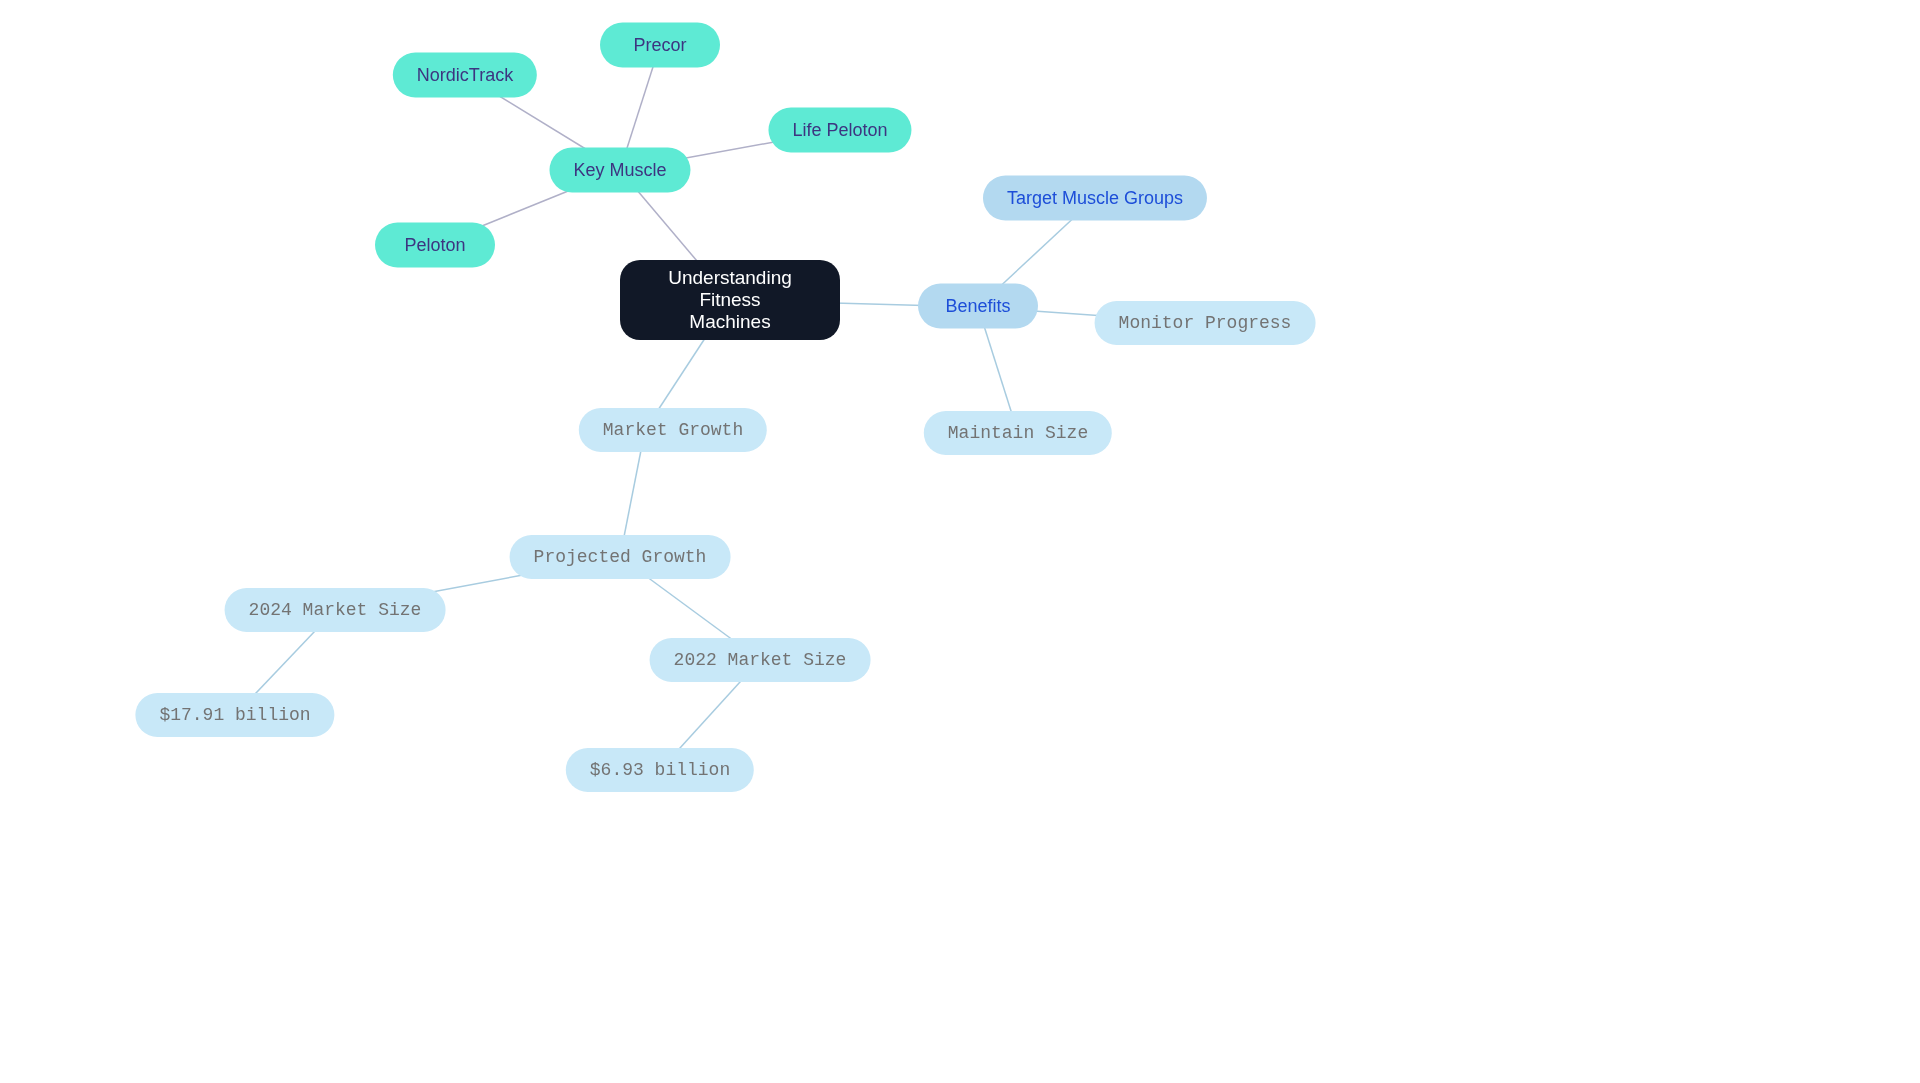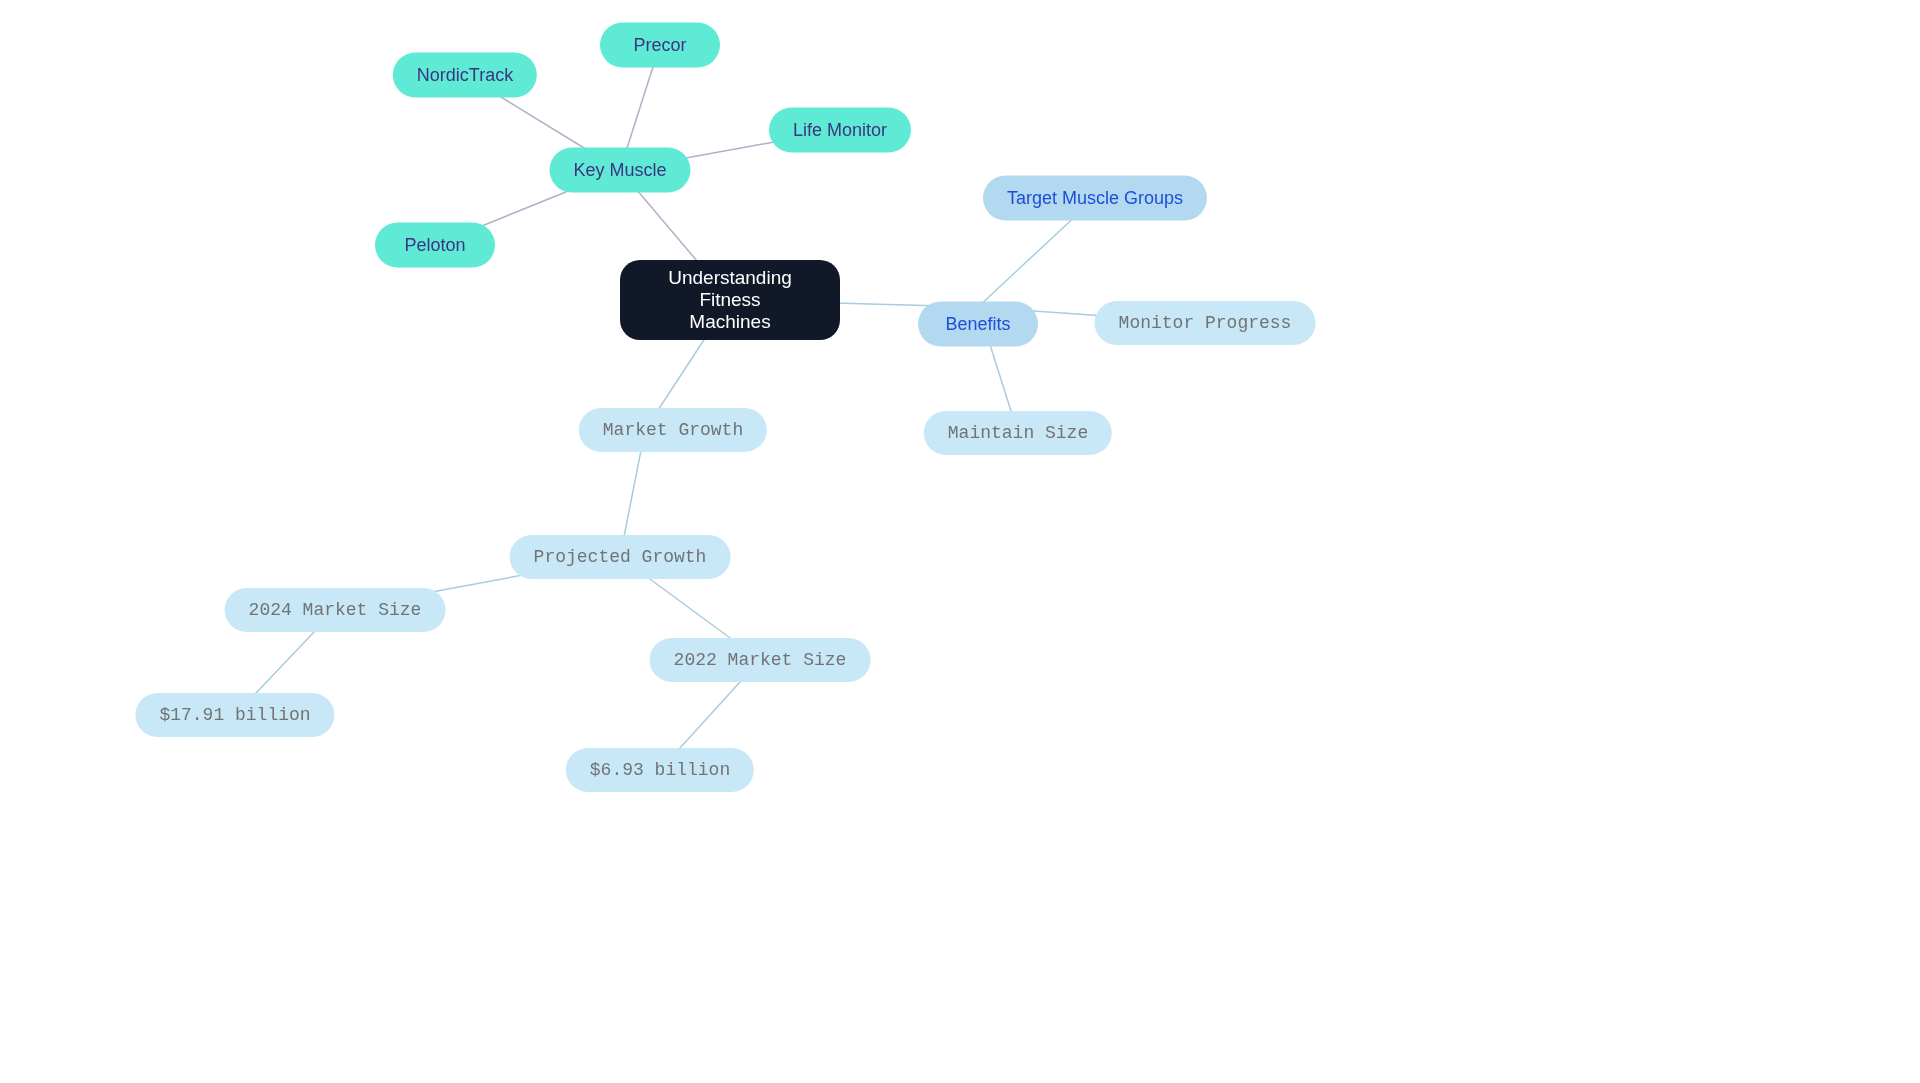--- a/index.html
+++ b/index.html
@@ -115,21 +115,21 @@
 
   <div class="node node-purple" style="left:660px; top:45px;">
     <span>Precor</span>
   </div>
 
   <div class="node node-purple" style="left:465px; top:75px;">
     <span>NordicTrack</span>
   </div>
 
   <div class="node node-purple" style="left:840px; top:130px;">
-    <span>Life Monitor</span>
+    <span>Life Peloton</span>
   </div>
 
   <div class="node node-purple" style="left:435px; top:245px;">
     <span>Peloton</span>
   </div>
 
   <div class="node node-blue-light" style="left:673px; top:430px;text-align:center;">
     <span>Market Growth</span>
   </div>
 
@@ -146,21 +146,21 @@
   </div>
 
   <div class="node node-blue-light" style="left:760px; top:660px;">
     <span>2022 Market Size</span>
   </div>
 
   <div class="node node-blue-light" style="left:660px; top:770px;">
     <span>$6.93 billion</span>
   </div>
 
-  <div class="node node-blue-medium" style="left:978px; top:324px;align-items:flex-end;">
+  <div class="node node-blue-medium" style="left:978px; top:306px;align-items:flex-end;">
     <span>Benefits</span>
   </div>
 
   <div class="node node-blue-medium" style="left:1095px; top:198px;">
     <span>Target Muscle Groups</span>
   </div>
 
   <div class="node node-blue-light" style="left:1205px; top:323px;">
     <span>Monitor Progress</span>
   </div>

